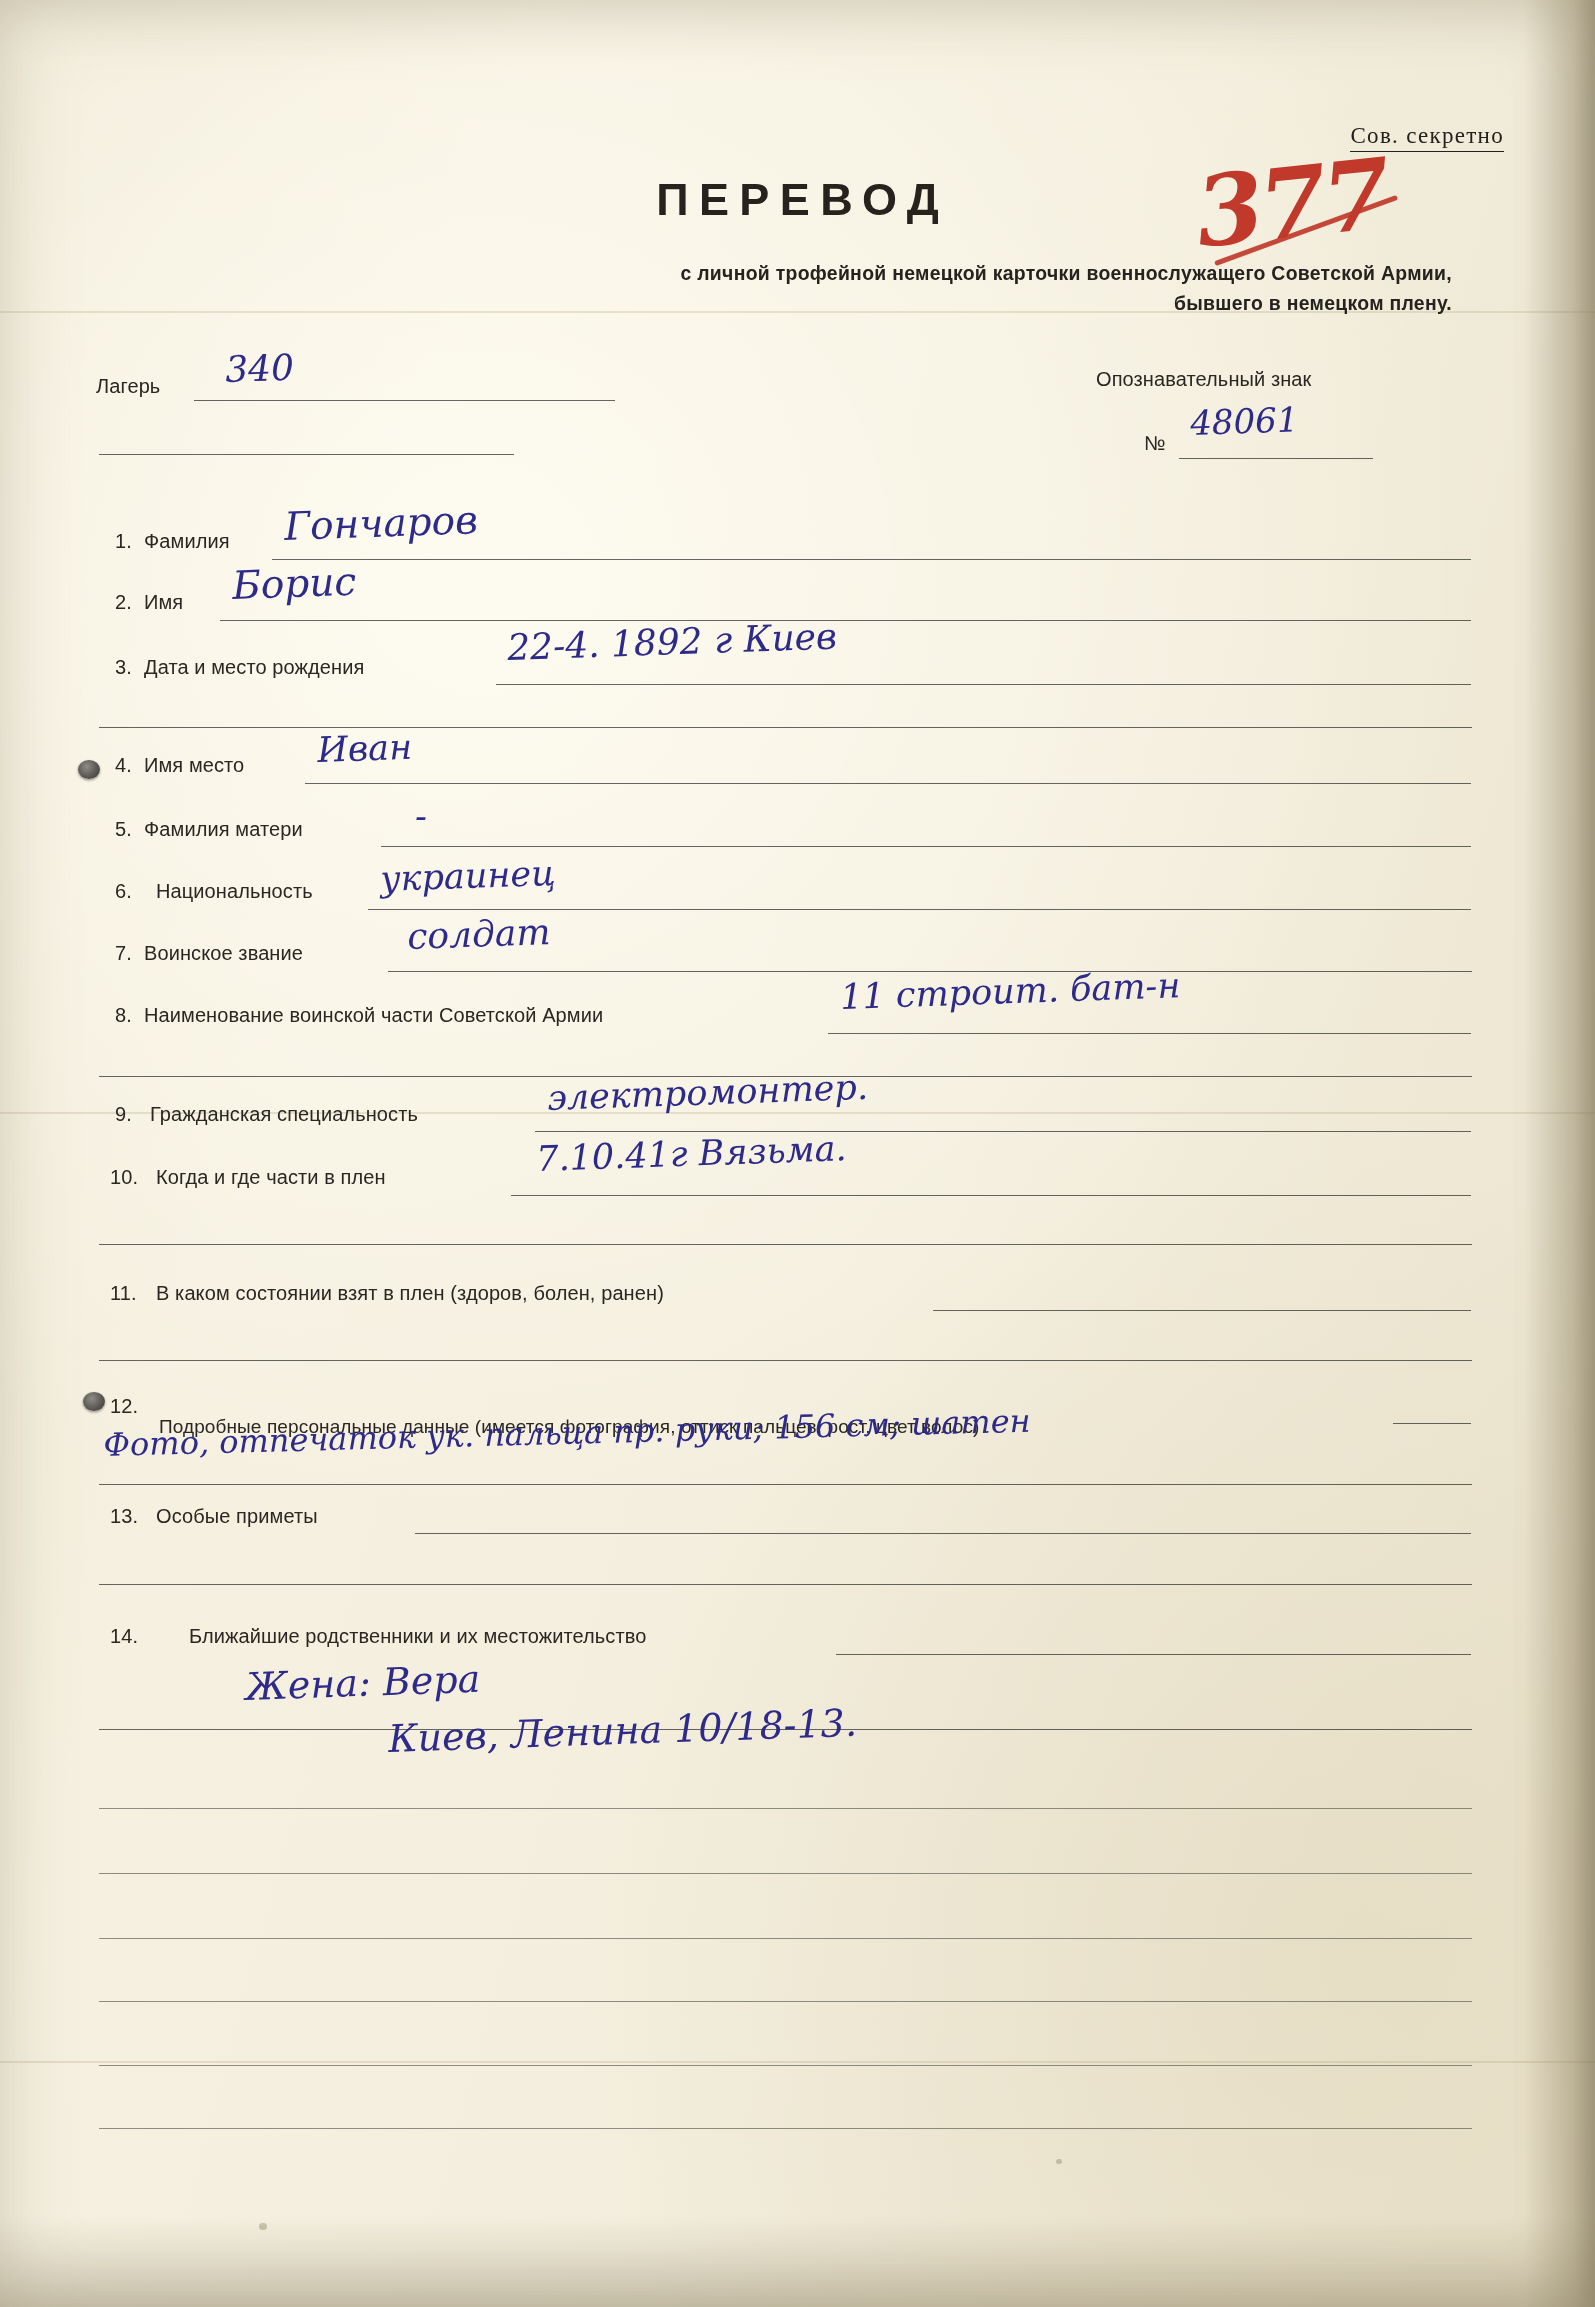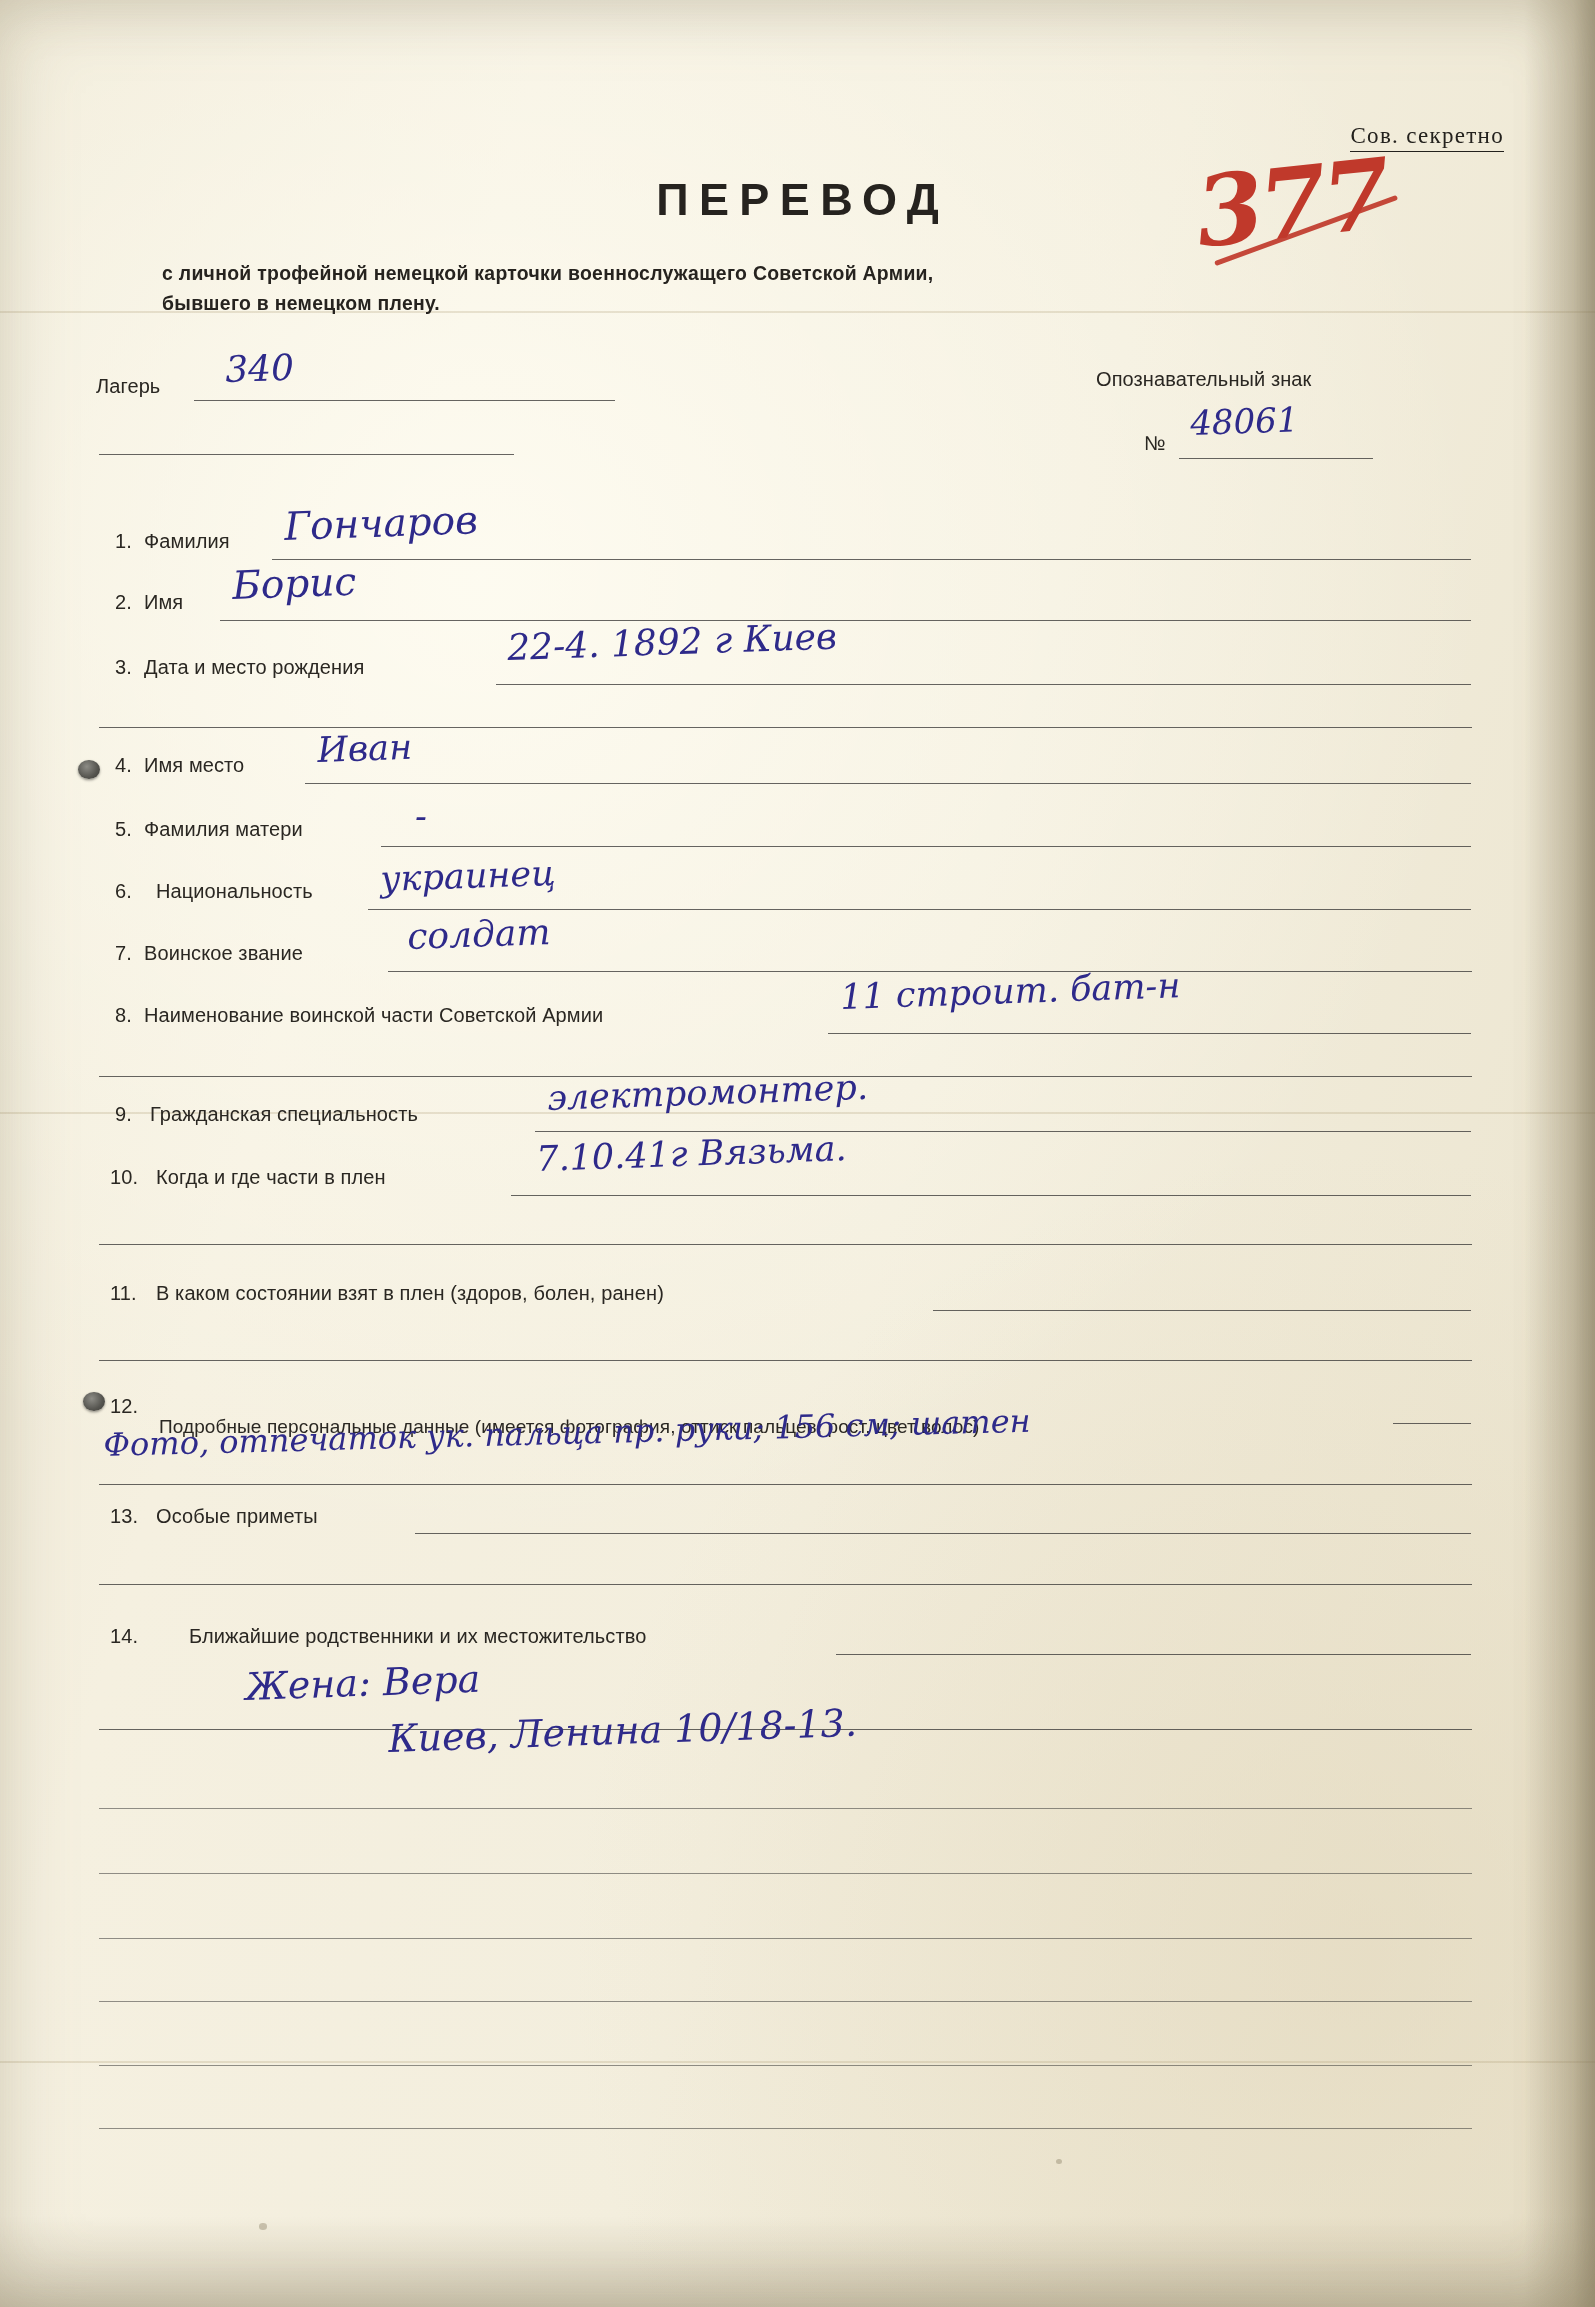--- a/index.html
+++ b/index.html
@@ -80,21 +80,21 @@
     font-size: 45px;
     letter-spacing: 10.4px;
     color: #26231f;
     text-indent: 10.4px;
   }
 
   .subtitle {
     position: absolute;
     left: 162px; top: 258px;
     width: 1290px;
-    text-align: left;
+    text-align: right;
     font-family: "Liberation Sans", sans-serif;
     font-weight: bold;
     font-size: 19.4px;
     line-height: 30px;
     color: #26231f;
     letter-spacing: 0.3px;
   }
 
   .label {
     position: absolute;

